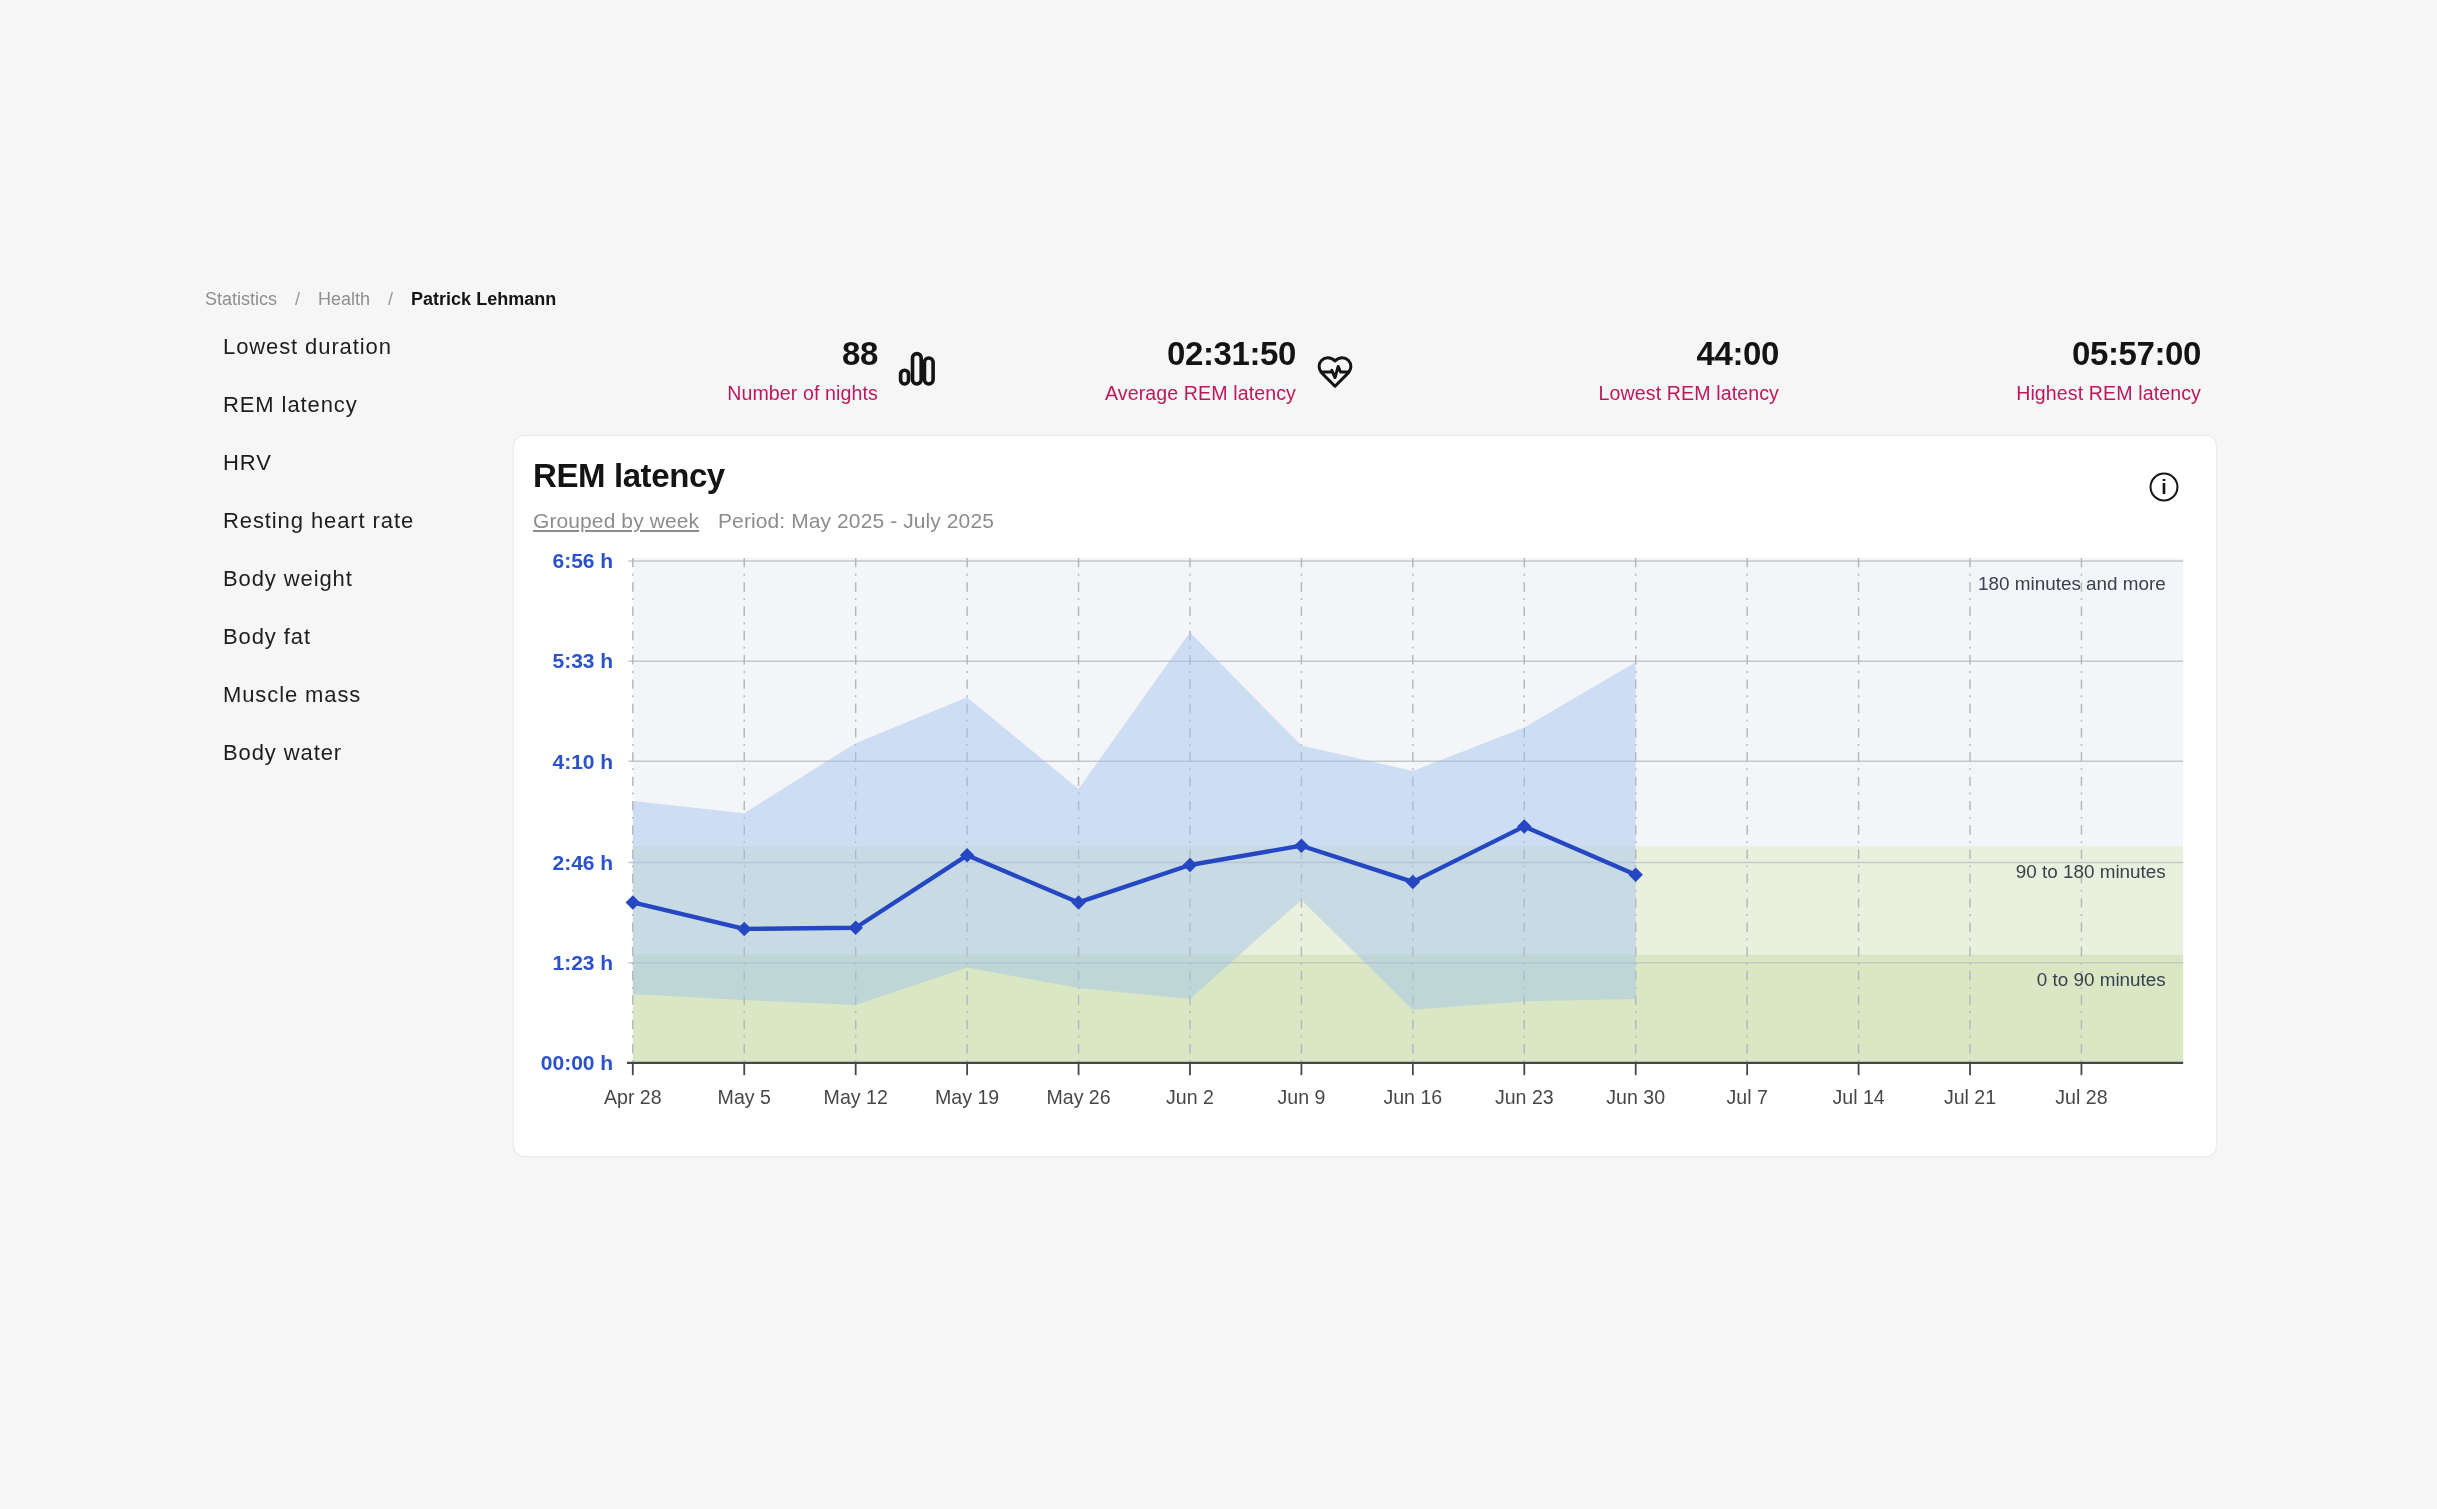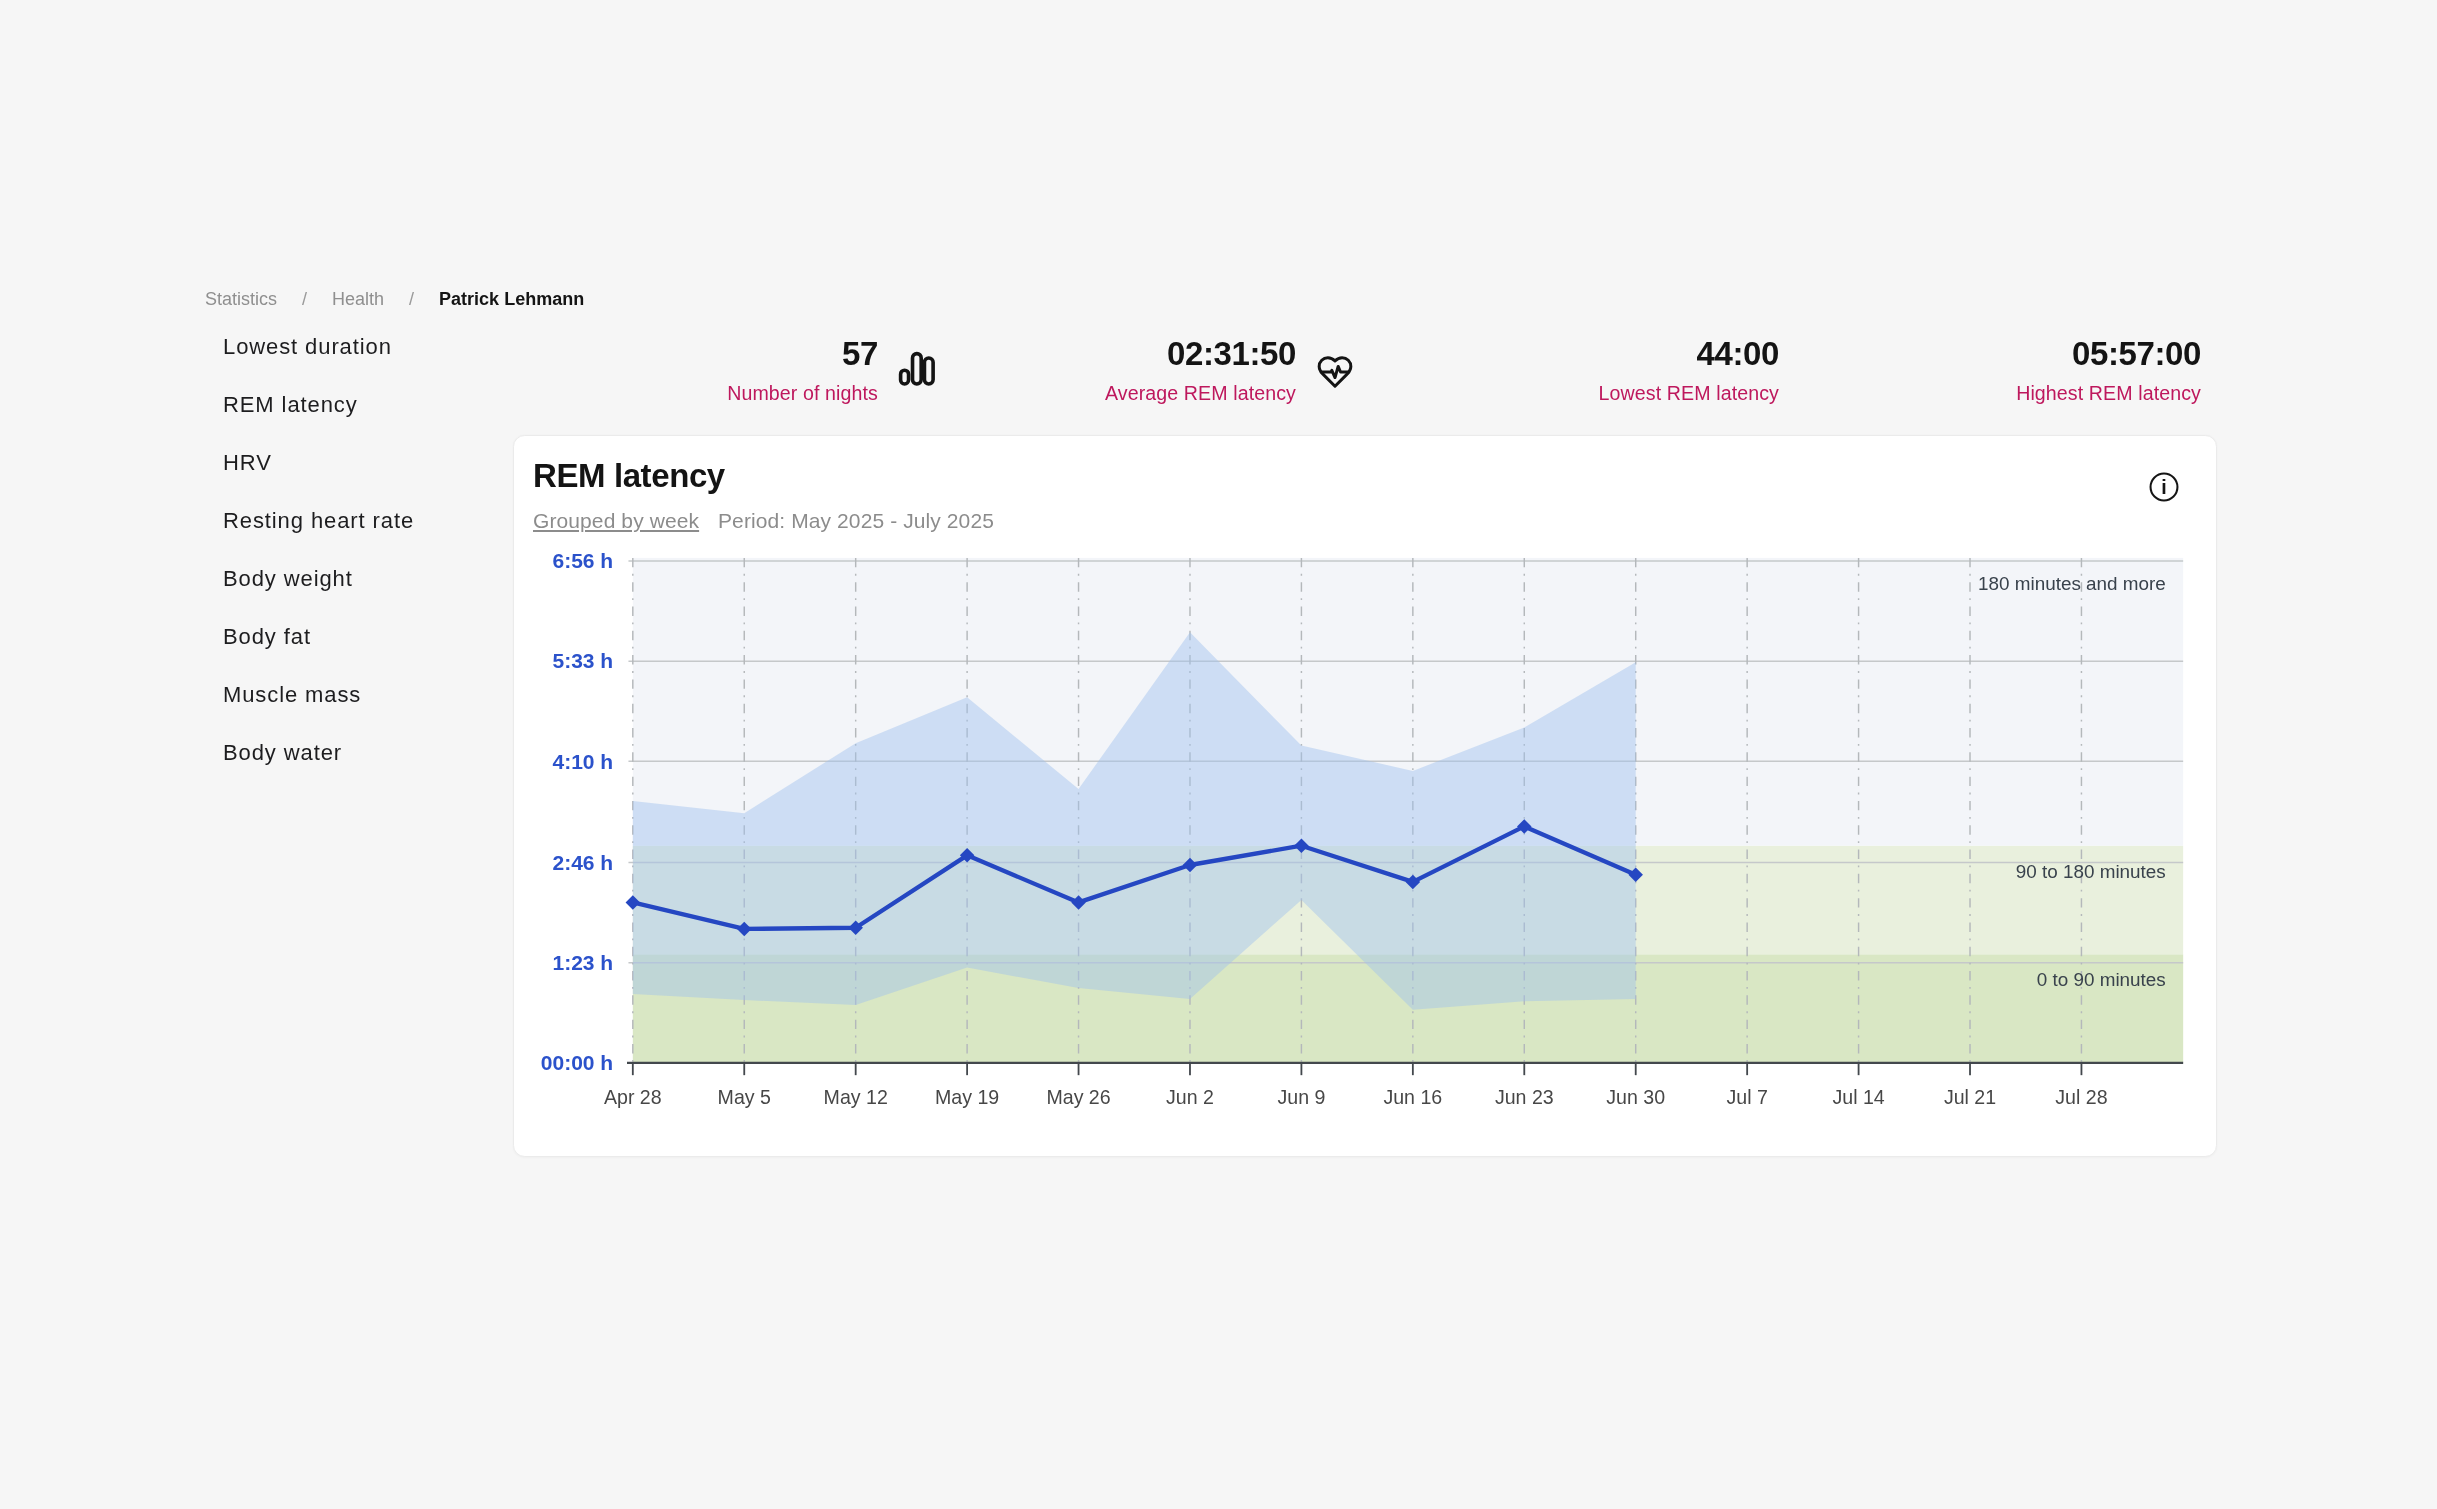--- a/index.html
+++ b/index.html
@@ -7,21 +7,21 @@
   body {
     background:#f6f6f6;
     font-family:"Liberation Sans", sans-serif;
     color:#141414;
     position:relative;
     overflow:hidden;
   }
   #page { position:absolute; inset:0; }
 
   
-  .breadcrumb { position:absolute; left:205px; top:289px; display:flex; align-items:center; gap:25px;
+  .breadcrumb { position:absolute; left:205px; top:289px; display:flex; align-items:center; gap:18px;
                 font-size:18px; color:#8f8f8f; }
   .breadcrumb .crumb { color:#8f8f8f; cursor:pointer; }
   .breadcrumb .sep { color:#9a9a9a; }
   .breadcrumb .crumb.current { color:#141414; font-weight:700; }
 
   
   .sidebar { position:absolute; left:223px; top:330px; width:218px; }
   .sidebar .item { font-size:22px; line-height:34px; letter-spacing:0.9px; color:#1d1d1f;
                    margin-bottom:24px; cursor:pointer; }
 
@@ -61,21 +61,21 @@
     <div class="item">REM latency</div>
     <div class="item">HRV</div>
     <div class="item">Resting heart rate</div>
     <div class="item">Body weight</div>
     <div class="item">Body fat</div>
     <div class="item">Muscle mass</div>
     <div class="item">Body water</div>
   </div>
 
   <div class="stat" style="left:689px; width:189px;">
-    <div class="value">57</div>
+    <div class="value">88</div>
     <div class="label">Number of nights</div>
   </div>
   <svg class="stat-icon" style="left:897px; top:350px;" width="39" height="39" viewBox="0 0 54 54">
     <rect x="5" y="28" width="11" height="19" rx="5.5" fill="none" stroke="#141414" stroke-width="5"></rect>
     <rect x="21.5" y="5" width="12" height="42" rx="6" fill="none" stroke="#141414" stroke-width="5"></rect>
     <rect x="38" y="11" width="12" height="36" rx="6" fill="none" stroke="#141414" stroke-width="5"></rect>
   </svg>
 
   <div class="stat" style="left:1074px; width:222px;">
     <div class="value">02:31:50</div>

